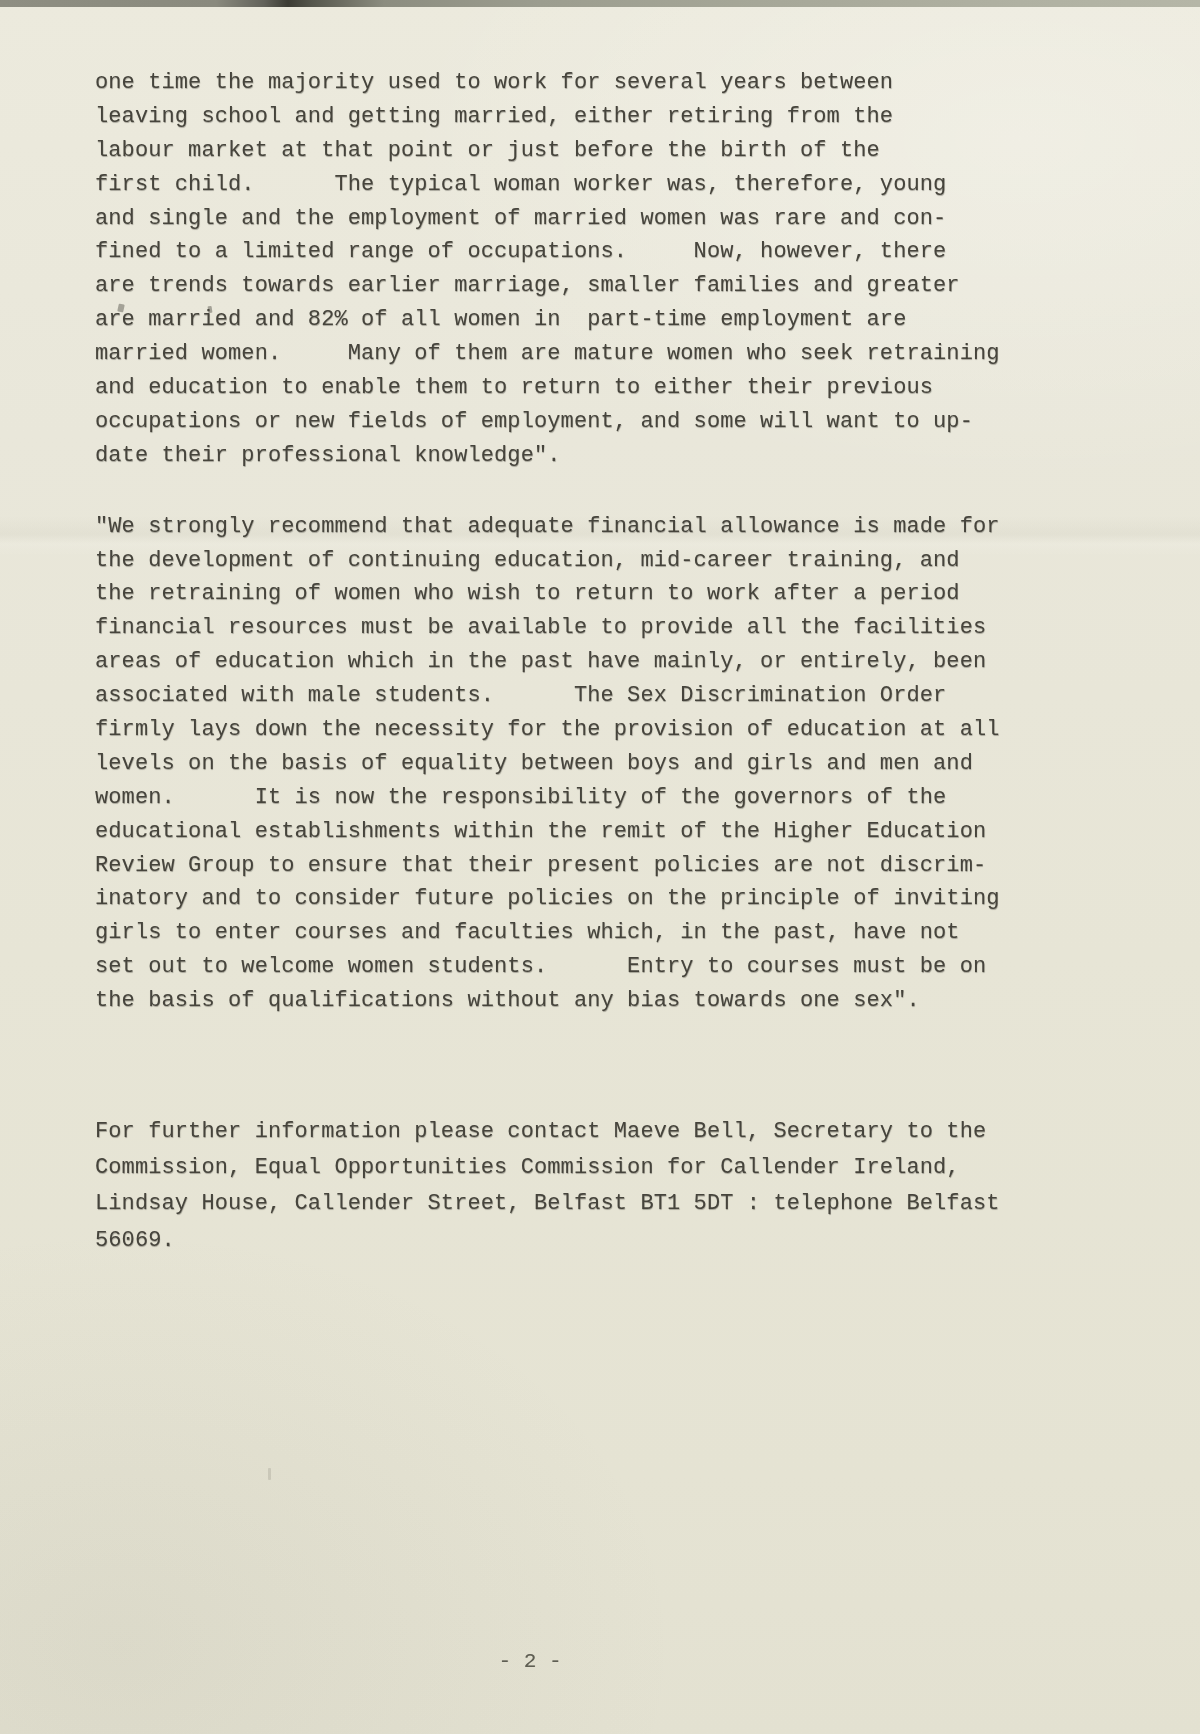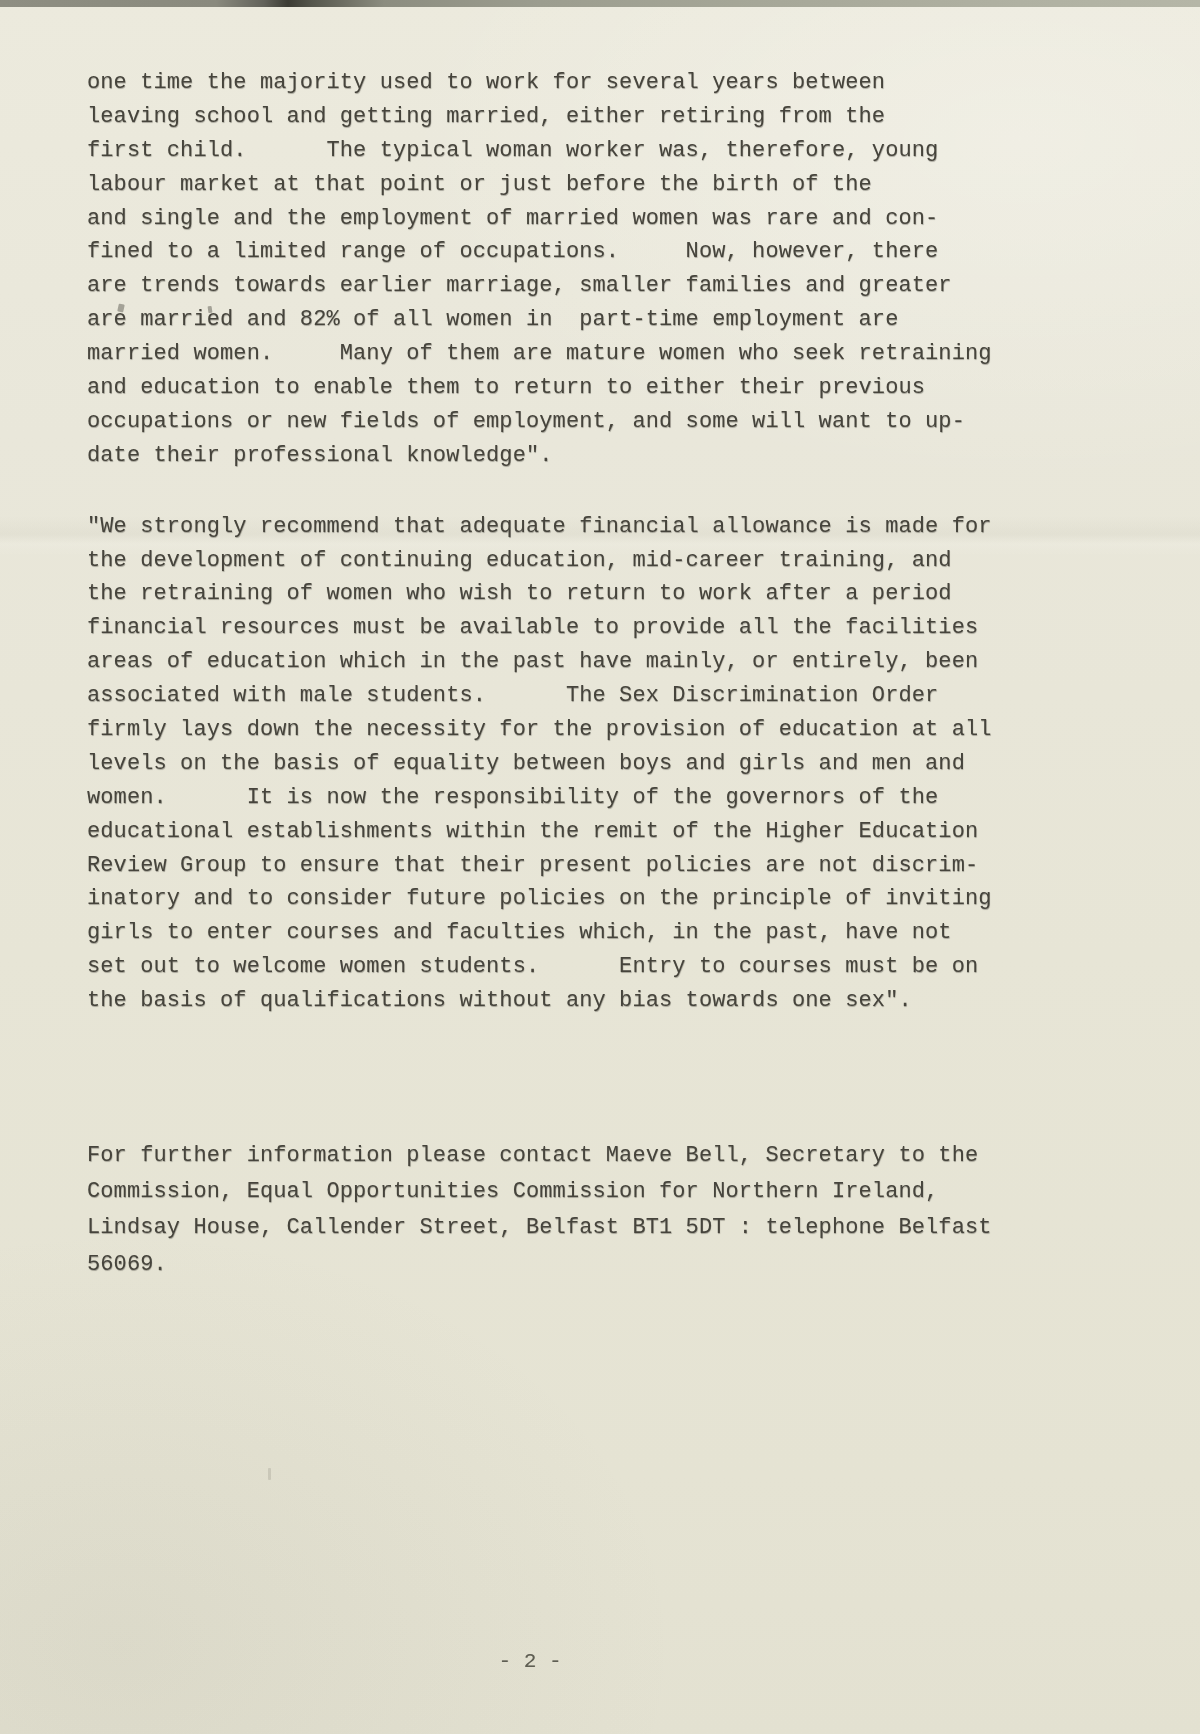--- a/index.html
+++ b/index.html
@@ -29,37 +29,37 @@
       #9c9d8f 45%, #a7a899 65%, #b0b1a2 85%, #b5b6a7 100%);
   }
   .fold-shadow {
     position: absolute;
     left: 0; top: 516px;
     width: 100%; height: 40px;
     background: linear-gradient(180deg, rgba(110,108,92,0) 0%, rgba(110,108,92,0.05) 45%, rgba(255,255,250,0.12) 70%, rgba(110,108,92,0) 100%);
   }
   .content {
     position: absolute;
-    left: 87px;
+    left: 95px;
     top: 66px;
     width: 1010px;
     font-family: Liberation Mono, monospace;
   }
   .para { margin: 0; }
   .para .line {
     white-space: pre;
     font-size: 22px;
     line-height: 33.9px;
     height: 33.9px;
     color: #46443c;
     letter-spacing: 0.1px;
     text-shadow: 0.4px 0.5px 0.7px rgba(70,68,60,0.40);
   }
   .para-2 { margin-top: 37px; }
-  .para-3 { margin-top: 120px; }
+  .para-3 { margin-top: 96px; }
   .para-3 .line { line-height: 36.2px; height: 36.2px; }
   .footer-page-number {
     position: absolute;
     top: 1650px;
     left: 455px;
     width: 150px;
     text-align: center;
     font-size: 21px;
     color: #5f5e53;
     white-space: pre;
@@ -79,22 +79,22 @@
 
 <div class="page">
   <div class="top-strip"></div>
   <div class="fold-shadow"></div>
 
   <div class="content">
 
     <div class="para para-1">
       <div class="line">one time the majority used to work for several years between</div>
       <div class="line">leaving school and getting married, either retiring from the</div>
+      <div class="line">labour market at that point or just before the birth of the</div>
       <div class="line">first child.      The typical woman worker was, therefore, young</div>
-      <div class="line">labour market at that point or just before the birth of the</div>
       <div class="line">and single and the employment of married women was rare and con-</div>
       <div class="line">fined to a limited range of occupations.     Now, however, there</div>
       <div class="line">are trends towards earlier marriage, smaller families and greater</div>
       <div class="line">are married and 82% of all women in  part-time employment are</div>
       <div class="line">married women.     Many of them are mature women who seek retraining</div>
       <div class="line">and education to enable them to return to either their previous</div>
       <div class="line">occupations or new fields of employment, and some will want to up-</div>
       <div class="line">date their professional knowledge".</div>
     </div>
 
@@ -111,21 +111,21 @@
       <div class="line">educational establishments within the remit of the Higher Education</div>
       <div class="line">Review Group to ensure that their present policies are not discrim-</div>
       <div class="line">inatory and to consider future policies on the principle of inviting</div>
       <div class="line">girls to enter courses and faculties which, in the past, have not</div>
       <div class="line">set out to welcome women students.      Entry to courses must be on</div>
       <div class="line">the basis of qualifications without any bias towards one sex".</div>
     </div>
 
     <div class="para para-3">
       <div class="line">For further information please contact Maeve Bell, Secretary to the</div>
-      <div class="line">Commission, Equal Opportunities Commission for Northern Ireland,</div>
+      <div class="line">Commission, Equal Opportunities Commission for Callender Ireland,</div>
       <div class="line">Lindsay House, Callender Street, Belfast BT1 5DT : telephone Belfast</div>
       <div class="line">56069.</div>
     </div>
 
   </div>
 
   <div class="footer-page-number">- 2 -</div>
 
   <div class="scan-mark mark-a"></div>
   <div class="scan-mark mark-b"></div>

